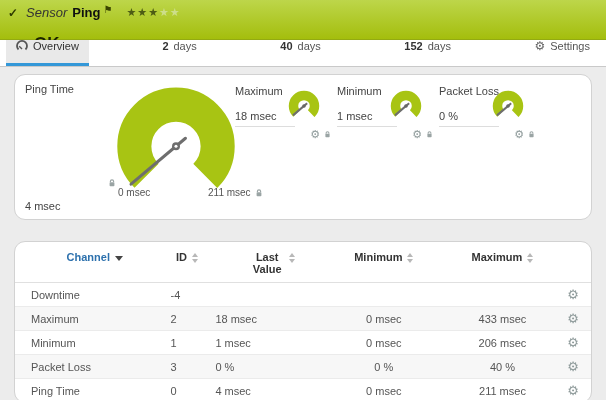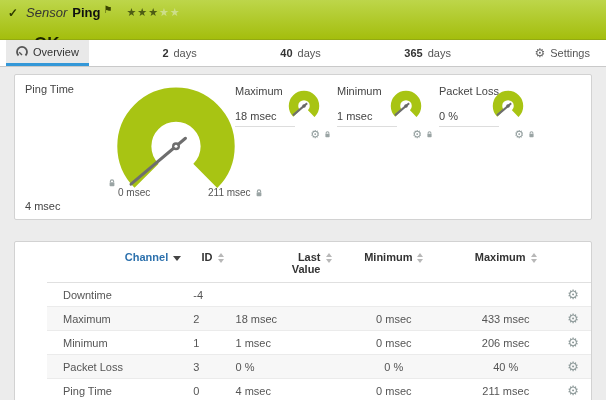--- a/index.html
+++ b/index.html
@@ -24,29 +24,29 @@
   .stars .filled { color:#4d5c14; }
   .stars .empty  { color:#cdde8a; }
   .status { margin-left:26px; margin-top:14px; font-size:17px; font-weight:bold; color:#1c2400; }
 
   
   .tabbar {
     background:#fff; border-bottom:1px solid #c9c9c9;
     display:flex; justify-content:space-between;
     height:27px; font-size:11px; color:#555; padding:0 6px;
   }
-  .tab { display:flex; align-items:center; gap:5px; padding:0 10px; cursor:pointer; white-space:nowrap; }
+  .tab { display:flex; align-items:flex-start; gap:5px; padding:0 10px; cursor:pointer; white-space:nowrap; }
   .tab.active { background:#e9e9e9; border-bottom:3px solid #3498d8; color:#333; }
   .tab .num { font-weight:bold; color:#333; }
   .tab svg { display:block; flex:none; }
   .gear-glyph { color:#666; font-size:12px; line-height:1; }
 
   
   .content { padding:7px 14px 0; }
-  .panel { background:#fff; border:1px solid #d2d2d2; border-radius:2px;padding-left:32px; }
+  .panel { background:#fff; border:1px solid #d2d2d2; border-radius:11px; }
 
   
   .gauge-panel { height:146px; position:relative; }
   .panel-title { position:absolute; top:8px; left:10px; font-size:11px; color:#444; }
   .gauge-current { position:absolute; bottom:7px; left:10px; font-size:11px; color:#444; }
   .big-gauge { position:absolute; left:66px; top:5px; width:190px; height:130px; }
   .bg-min { position:absolute; left:37px; top:107px; font-size:10px; color:#555; }
   .bg-max { position:absolute; left:127px; top:107px; font-size:10px; color:#555; display:flex; align-items:center; gap:4px; }
   .bg-lock { position:absolute; left:27px; top:94px; }
 
@@ -56,21 +56,21 @@
   .mini-value { position:absolute; top:25px; left:0; font-size:11px; color:#444; }
   .mini-rule  { position:absolute; top:41px; left:0; width:60px; border-top:1px solid #ddd; }
   .mini-svg   { position:absolute; right:12px; top:4px; }
   .mini-icons { position:absolute; right:6px; top:44px; display:flex; align-items:center; gap:4px; }
   .gear-sm { color:#8f9b9b; font-size:11px; line-height:1; cursor:pointer; }
 
   
   .table-panel { margin-top:21px; }
   table { width:100%; border-collapse:collapse; font-size:11px; color:#555; }
   thead th {
-    font-weight:bold; color:#333; text-align:right;
+    font-weight:bold; color:#333; text-align:center;
     padding:9px 6px 7px; vertical-align:top;
     border-bottom:1px solid #e0e0e0; cursor:pointer;
   }
   th.ch, td.ch { padding-left:16px; }
   th.ch { color:#2d71ad; }
   th.center, td.center { text-align:center; }
   tbody td { padding:5px 6px; border-top:1px solid #ebebeb; }
   tbody tr:nth-child(even) { background:#f7f7f7; }
   td.gear-cell { text-align:right; padding-right:12px; }
   .gear { color:#8f9b9b; font-size:13px; line-height:1; cursor:pointer; }
@@ -108,21 +108,21 @@
   </div>
   <div class="tab">
     <span class="num">2</span>
     <span>days</span>
   </div>
   <div class="tab">
     <span class="num">40</span>
     <span>days</span>
   </div>
   <div class="tab">
-    <span class="num">365</span>
+    <span class="num">152</span>
     <span>days</span>
   </div>
   <div class="tab">
     <span class="gear-glyph">⚙</span>
     <span>Settings</span>
   </div>
 </div>
 
 <div class="content">
 

